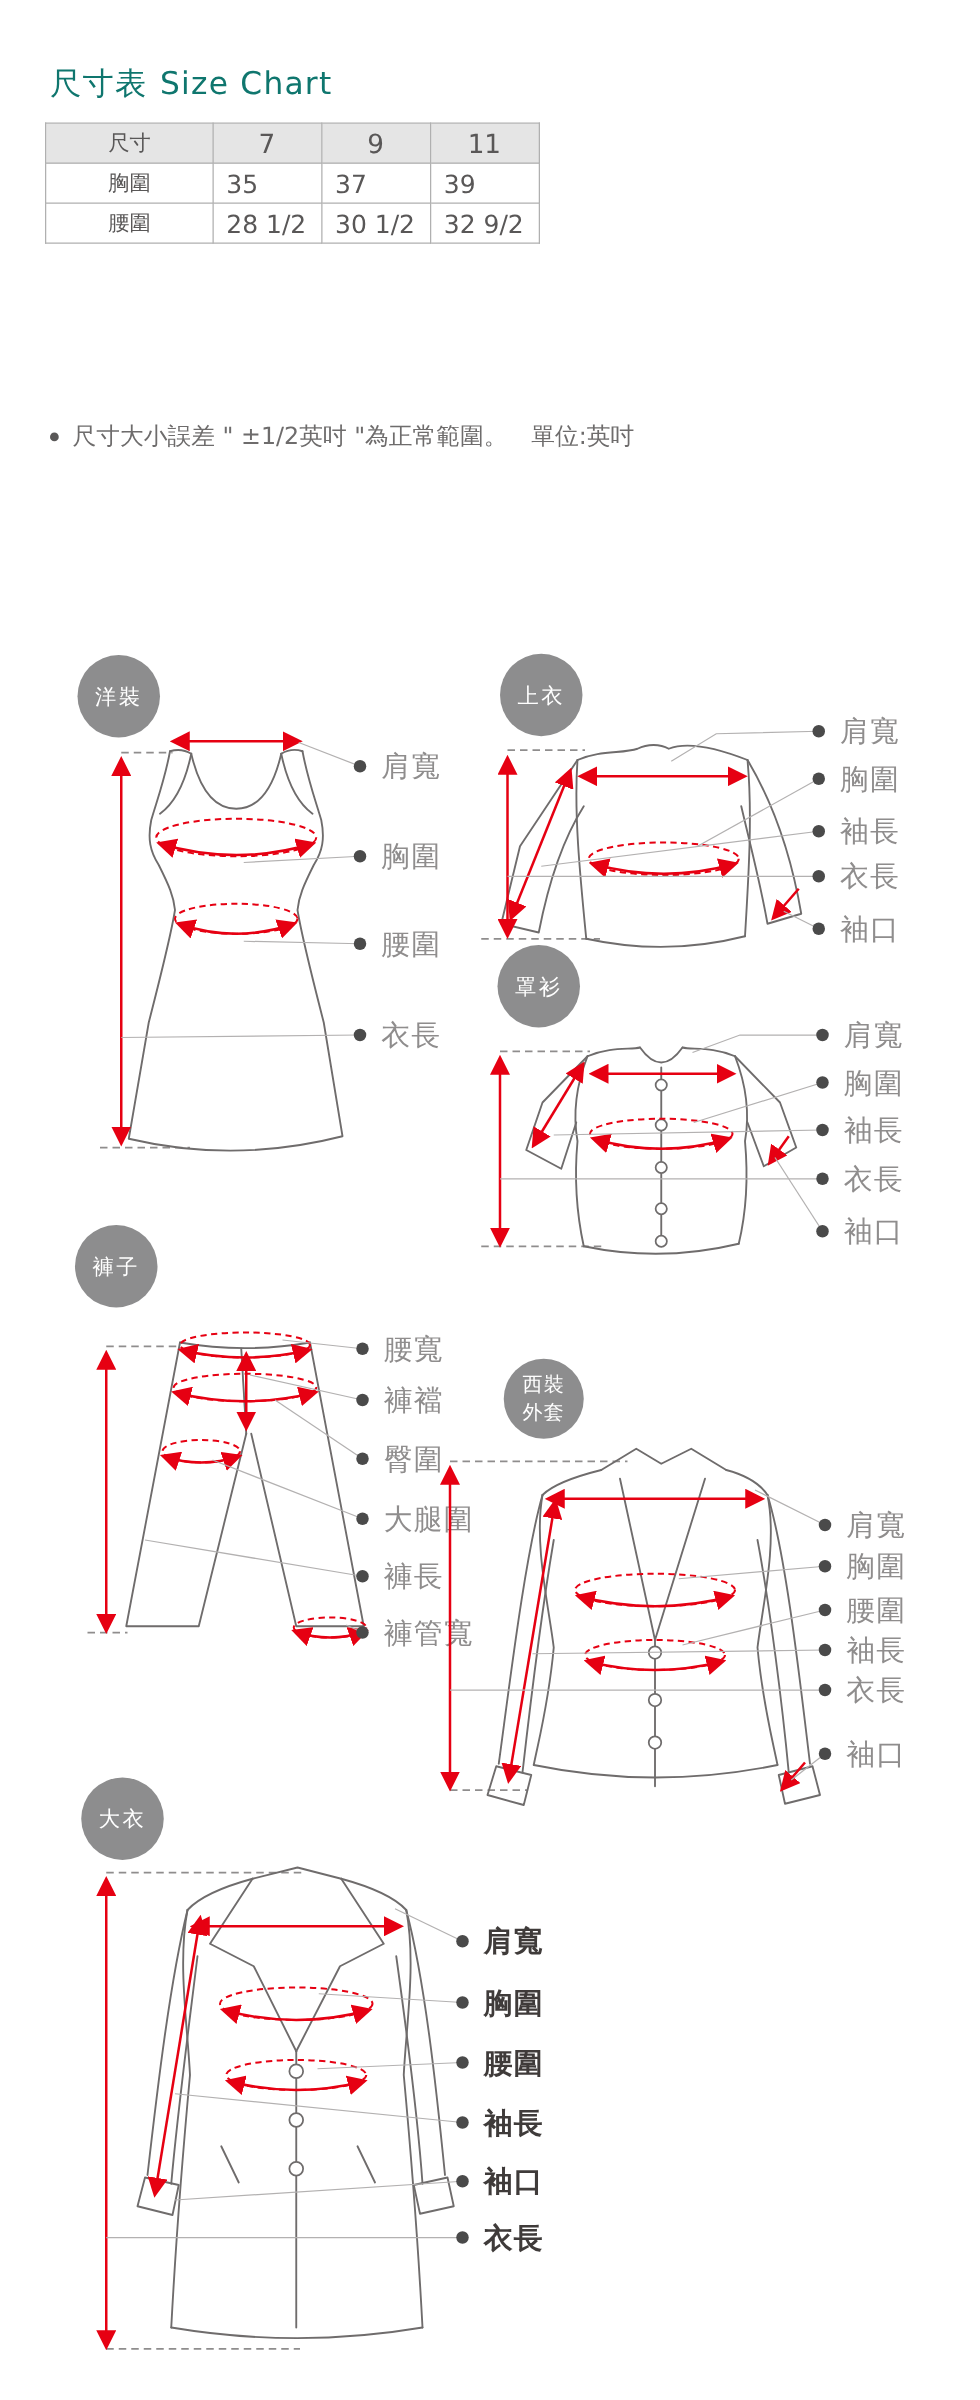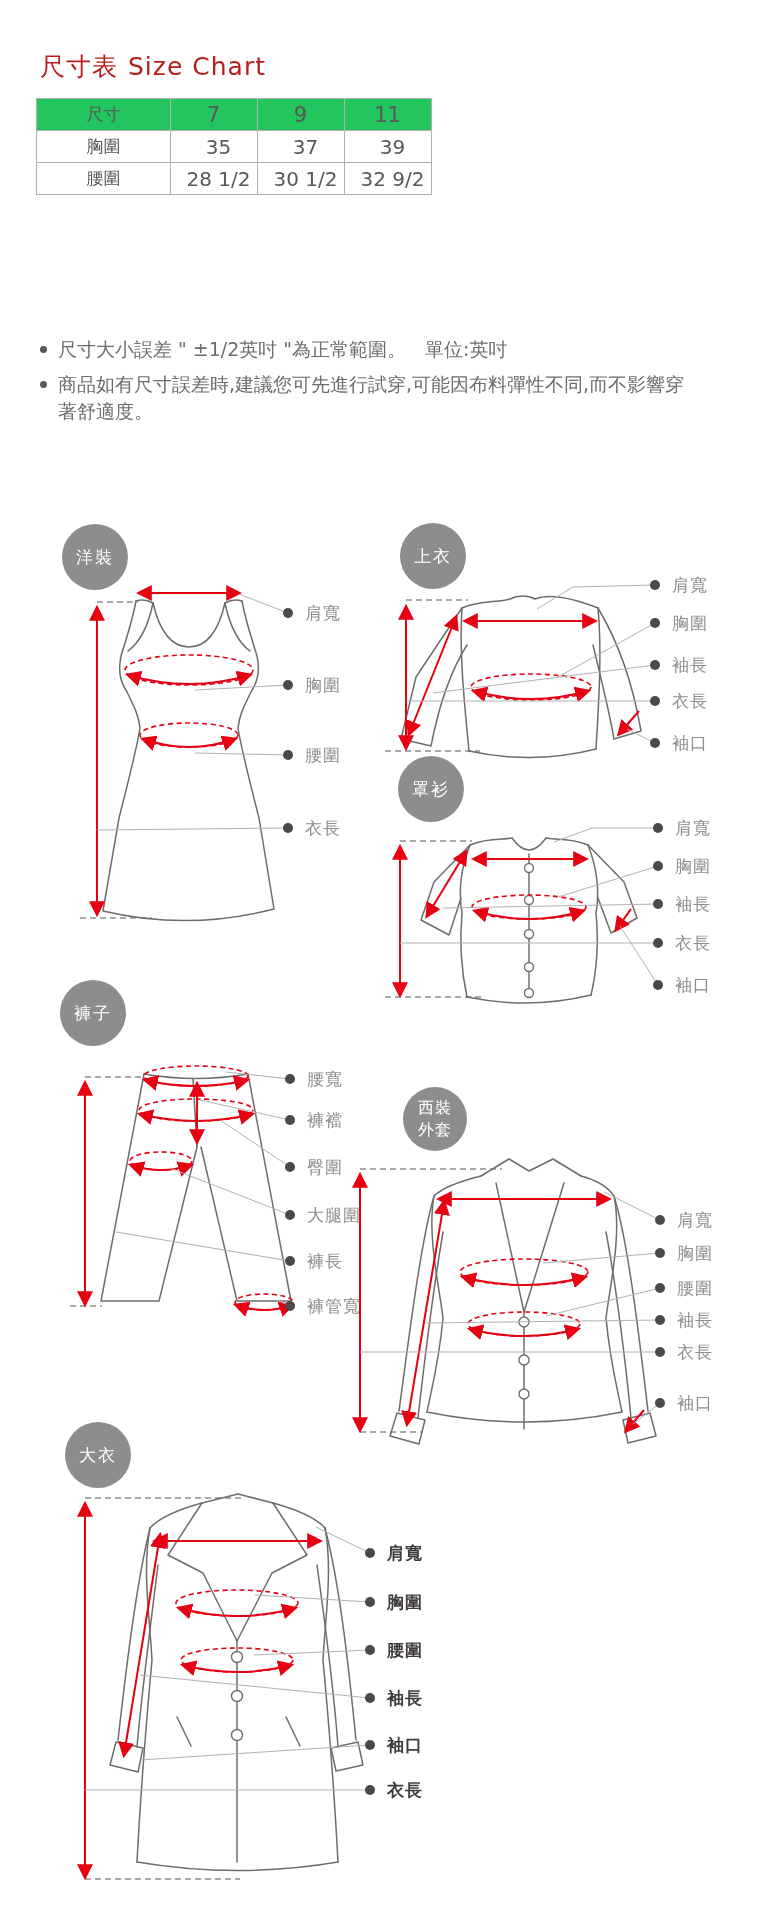--- a/index.html
+++ b/index.html
@@ -3,46 +3,46 @@
 <meta charset="utf-8">
 <style>
   html,body{margin:0;padding:0;}
   body{
     width:784px;height:1920px;position:relative;background:#fff;
     font-family:"DejaVu Sans","Liberation Sans",sans-serif;color:#595757;
     overflow:hidden;
   }
   .abs{position:absolute;}
   
-  .title{left:40px;top:50px;font-size:25px;letter-spacing:1px;color:#b91c1c;}
+  .title{left:40px;top:50px;font-size:25px;letter-spacing:1px;color:#0f766e;}
   .title .en{margin-left:10px;}
   
   .size-table{left:36px;top:98px;border-collapse:collapse;}
   .size-table td{border:1px solid #b0b0b0;height:32px;box-sizing:border-box;}
   .size-table .c0{width:134px;text-align:center;font-size:17px;}
-  .size-table .cn{width:87px;text-align:center;padding-left:10px;font-size:20px;}
-  .size-table .head td{background:#22c55e;margin-top:14px;}
+  .size-table .cn{width:87px;text-align:left;padding-left:10px;font-size:20px;}
+  .size-table .head td{background:#e5e5e5;margin-top:14px;}
   .size-table .head .cn{text-align:center;padding-left:0;font-size:21px;}
   
   .notes{left:40px;top:336px;width:660px;list-style:none;margin:0;padding:0;
          font-size:19px;line-height:27px;color:#6e6c6c;}
   .notes li{position:relative;padding-left:18px;margin-bottom:8px;}
   .notes li::before{content:"";position:absolute;left:0;top:10px;width:7px;height:7px;
          border-radius:50%;background:#595757;}
   .notes li span{white-space:pre-wrap;}
   
   .badge{position:absolute;border-radius:50%;background:#8d8d8e;color:#fff;
          display:flex;flex-direction:column;align-items:center;justify-content:center;
          letter-spacing:2px;}
   .badge.b66{width:66px;height:66px;font-size:17px;}
   .badge.b64{width:64px;height:64px;font-size:16px;line-height:22px;letter-spacing:1px;}
   
   .lbl{position:absolute;display:flex;align-items:center;gap:12px;height:20px;}
   .lbl .dot{width:10px;height:10px;border-radius:50%;background:#4a4a4a;flex:none;}
-  .lbl .t{font-size:17px;color:#8f8d8d;letter-spacing:1px;white-space:nowrap;}
+  .lbl .t{font-size:23px;color:#8f8d8d;letter-spacing:1px;white-space:nowrap;}
   .sec-coat .lbl .t{color:#3f3b3a;font-weight:bold;}
   
   .out{fill:none;stroke:#6f6c6c;stroke-width:1.5;stroke-linecap:round;stroke-linejoin:round;}
   .lead{fill:none;stroke:#b3b1b1;stroke-width:1;}
   .gdash{fill:none;stroke:#8f8d8d;stroke-width:1.4;stroke-dasharray:6 4;}
   .r2{fill:none;stroke:#e60012;stroke-width:2;}
   .rd{fill:none;stroke:#e60012;stroke-width:1.6;stroke-dasharray:5 3.5;}
   .btn{fill:#fff;stroke:#6f6c6c;stroke-width:1.4;}
 </style>
 </head>
@@ -78,21 +78,20 @@
     <td class="c0">腰圍</td>
     <td class="cn">28 1/2</td>
     <td class="cn">30 1/2</td>
     <td class="cn">32 9/2</td>
   </tr>
   </tbody>
 </table>
 
 <ul class="abs notes">
   <li><span>尺寸大小誤差 " ±1/2英吋 "為正常範圍。 單位:英吋</span></li>
-  <li><span>商品如有尺寸誤差時,建議您可先進行試穿,可能因布料彈性不同,而不影響穿著舒適度。</span></li>
 </ul>
 
 <div class="abs sec-dress" style="left:40px;top:515px;width:330px;height:420px">
   <svg width="330" height="420" viewBox="0 0 330 420">
     <g>
       <path class="gdash" d="M57,87 H98"></path>
       <path class="gdash" d="M40,403 H112"></path>
     </g>
     <g>
       <path class="out" d="M96,86 C92,108 86,124 81,141 C78,156 80,166 87,177 C95,193 99,202 100,213 C97,232 88,268 79,303 L63,396 Q148,416 234,394 L219,303 C210,268 201,232 198,213 C199,202 203,193 211,177 C218,166 220,156 217,141 C212,124 206,108 202,86"></path>

